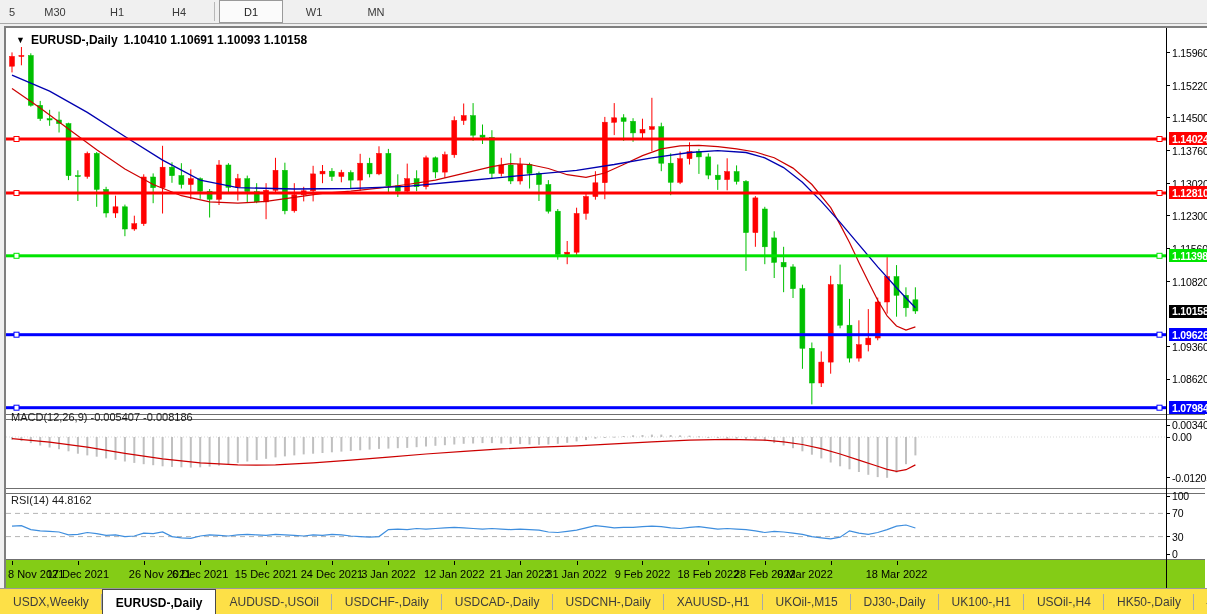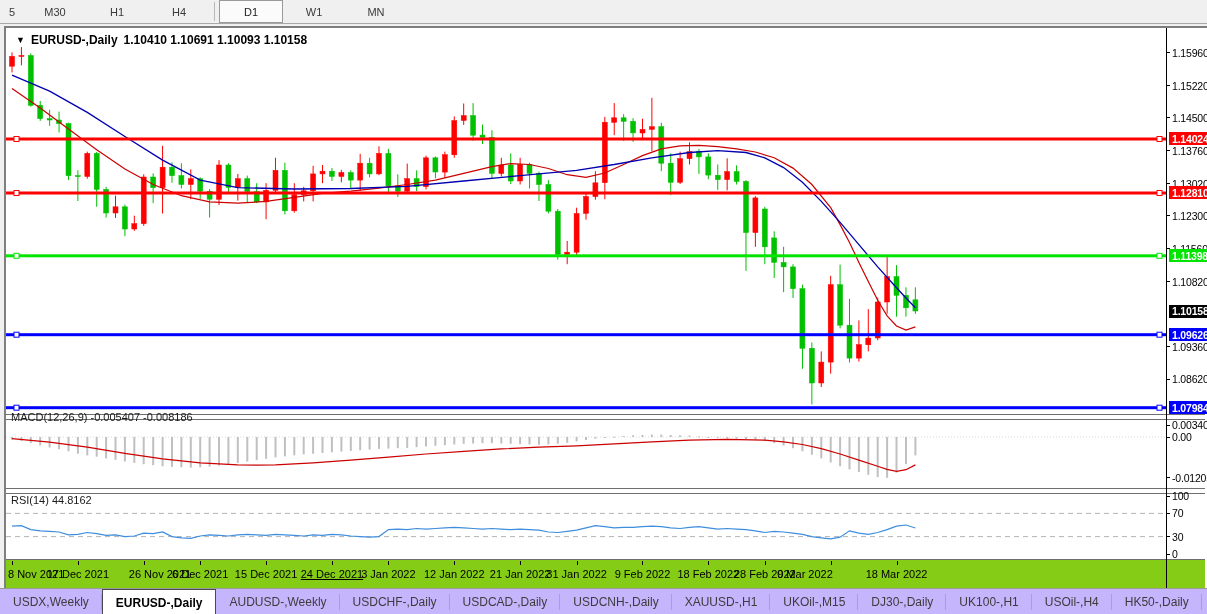--- a/index.html
+++ b/index.html
@@ -36,21 +36,21 @@
   .price-flag{position:absolute;left:1163px;width:40px;height:13px;font-size:10.5px;font-weight:bold;
     color:#fff;display:flex;align-items:center;padding-left:3px;box-sizing:border-box;
     letter-spacing:-0.2px;white-space:nowrap;}
   
   #date-axis{position:absolute;left:0;top:531px;width:1199px;height:29px;background:#84cc16;
     border-top:1px solid #6f6f6f;}
   .date-tick{position:absolute;top:1px;width:1px;height:4px;background:#000;}
   .date-label{position:absolute;top:8px;font-size:11px;color:#000;white-space:nowrap;transform:translateX(-50%);}
   .date-label.clamp{transform:none;}
   
-  #tab-bar{position:absolute;left:0;top:588px;width:1207px;height:26px;background:#c4b5fd;
+  #tab-bar{position:absolute;left:0;top:588px;width:1207px;height:26px;background:#fde047;
     border-top:1px solid #9a9a9a;display:flex;align-items:stretch;overflow:hidden;}
   .chart-tab{display:flex;align-items:center;padding:0 13px;font-size:12px;color:#3c3c3c;
     position:relative;cursor:default;white-space:nowrap;}
   .chart-tab:not(.active):not(:last-of-type)::after{content:"";position:absolute;right:0;top:5px;bottom:5px;
     width:1px;background:#a8a8a8;}
   .chart-tab.active{background:#ffffff;border:1px solid #4a4a4a;border-bottom:none;color:#000;font-weight:bold;}
   .tab-arrows{margin-left:2px;display:flex;align-items:center;gap:10px;padding:0 10px;color:#555;font-size:10px;}
   .tab-arrows span{cursor:default;}
 </style>
 </head>
@@ -411,21 +411,21 @@
         <div class="date-label clamp" style="left: 2px;">8 Nov 2021</div>
         <div class="date-tick" style="left: 71.87px;"></div>
         <div class="date-label" style="left: 71.87px;">17 Dec 2021</div>
         <div class="date-tick" style="left: 137.74px;"></div>
         <div class="date-label" style="left: 154px;">26 Nov 2021</div>
         <div class="date-tick" style="left: 194.2px;"></div>
         <div class="date-label" style="left: 194.2px;">6 Dec 2021</div>
         <div class="date-tick" style="left: 260.07px;"></div>
         <div class="date-label" style="left: 260.07px;">15 Dec 2021</div>
         <div class="date-tick" style="left: 325.94px;"></div>
-        <div class="date-label" style="left: 325.94px; text-decoration: underline;">24 Dec 2021</div>
+        <div class="date-label" style="left: 325.94px;">24 Dec 2021</div>
         <div class="date-tick" style="left: 382.4px;"></div>
         <div class="date-label" style="left: 382.4px;">3 Jan 2022</div>
         <div class="date-tick" style="left: 448.27px;"></div>
         <div class="date-label" style="left: 448.27px;">12 Jan 2022</div>
         <div class="date-tick" style="left: 514.14px;"></div>
         <div class="date-label" style="left: 514.14px;">21 Jan 2022</div>
         <div class="date-tick" style="left: 570.6px;"></div>
         <div class="date-label" style="left: 570.6px;">31 Jan 2022</div>
         <div class="date-tick" style="left: 636.47px;"></div>
         <div class="date-label" style="left: 636.47px;">9 Feb 2022</div>
@@ -479,21 +479,21 @@
         <div class="axis-tick-mark" style="top: 508.1px;"></div>
         <div class="axis-tick-label" style="top: 502.6px;">30</div>
         <div class="axis-tick-mark" style="top: 525.5px;"></div>
         <div class="axis-tick-label" style="top: 520px;">0</div>
       </div>
   </div>
 
   <div id="tab-bar">
       <div class="chart-tab">USDX,Weekly</div>
       <div class="chart-tab active">EURUSD-,Daily</div>
-      <div class="chart-tab">AUDUSD-,Weekly</div>
+      <div class="chart-tab">AUDUSD-,USOil</div>
       <div class="chart-tab">USDCHF-,Daily</div>
       <div class="chart-tab">USDCAD-,Daily</div>
       <div class="chart-tab">USDCNH-,Daily</div>
       <div class="chart-tab">XAUUSD-,H1</div>
       <div class="chart-tab">UKOil-,M15</div>
       <div class="chart-tab">DJ30-,Daily</div>
       <div class="chart-tab">UK100-,H1</div>
       <div class="chart-tab">USOil-,H4</div>
       <div class="chart-tab">HK50-,Daily</div>
       <div class="tab-arrows">

